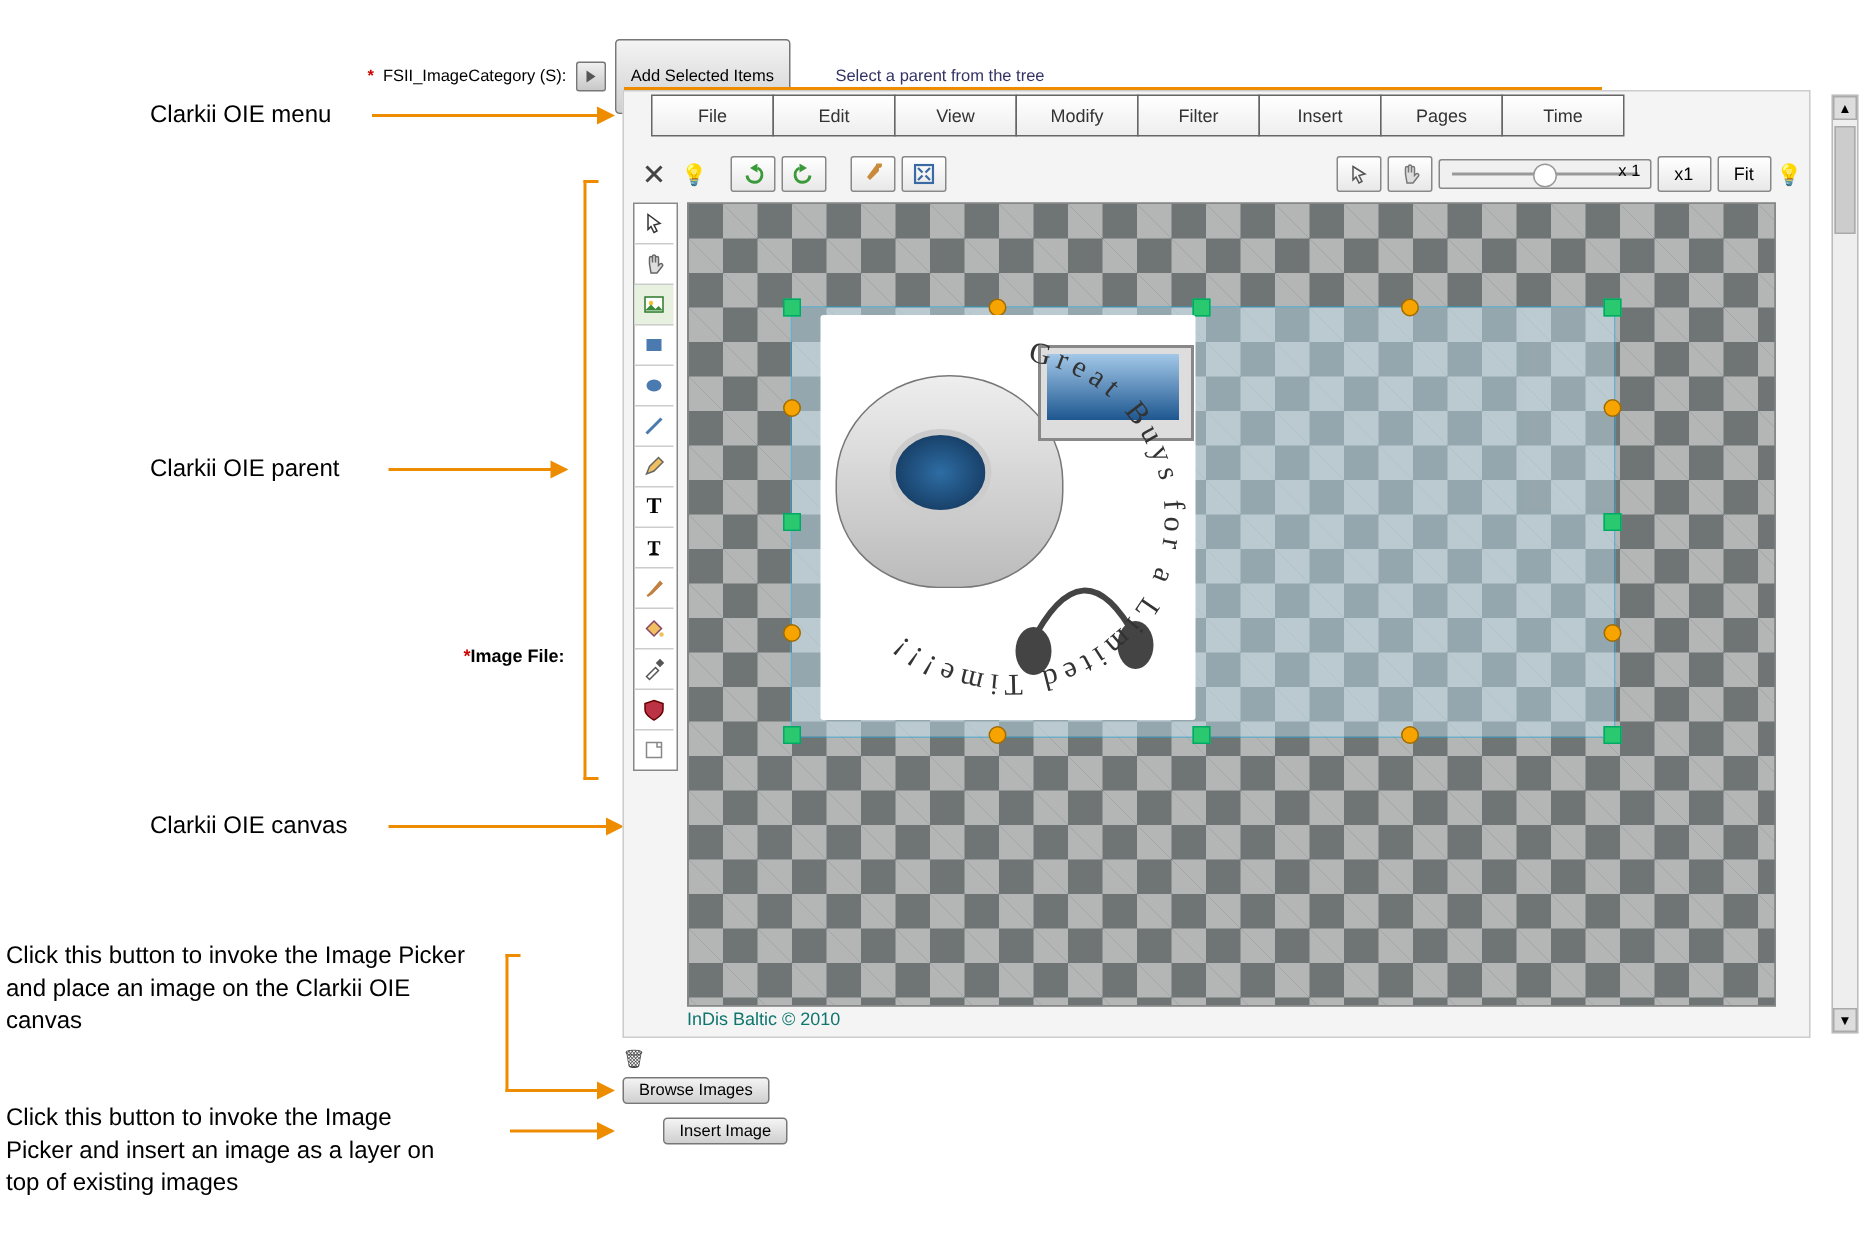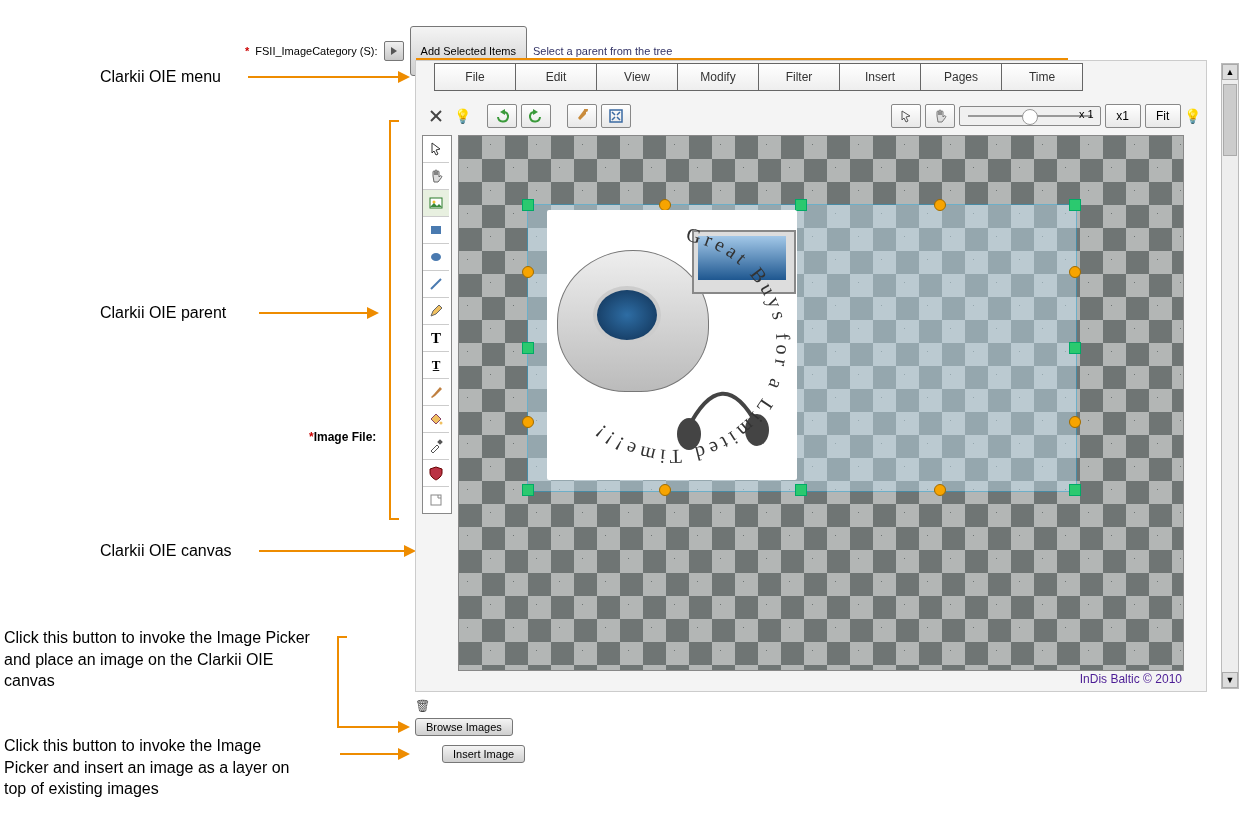--- a/index.html
+++ b/index.html
@@ -226,22 +226,22 @@
     background: #fff;
     border-radius: 2px;
   }
 
   
   .footer-text {
     position: absolute;
     left: 458px;
     top: 672px;
     width: 724px;
-    text-align: right;
-    color: #4c1d95;
+    text-align: left;
+    color: #0f766e;
     font-size: 12px;
   }
   
   .vscroll {
     position: absolute;
     right: 3px;
     top: 63px;
     width: 16px;
     height: 624px;
     background: #eee;
@@ -341,21 +341,21 @@
 
 <div class="fsii-row">
   <span class="red-star">*</span>
   <span>FSII_ImageCategory (S):</span>
   <span class="drop-btn">
     <svg viewBox="0 0 10 10">
         <path d="M2 1 L8 5 L2 9 Z" fill="#555"></path>
       </svg>
   </span>
   <button class="gray-btn">Add Selected Items</button>
-  <span style="color:#336;">Select a parent from the tree</span>
+  <span style="color:#336;margin-left:24px;">Select a parent from the tree</span>
 </div>
 
 <div class="annotation" style="left:100px; top:66px;">Clarkii OIE menu</div>
 <div class="arrow" style="left:248px; top:76px; width:160px;"></div>
 <div class="orange-box" style="left:416px; top:58px; width:648px; height:37px;"></div>
 
 <div class="annotation" style="left:100px; top:302px;">Clarkii OIE parent</div>
 <div class="arrow" style="left:259px; top:312px; width:118px;"></div>
 <div class="orange-vline" style="left:389px; top:120px; height:400px;"></div>
 

